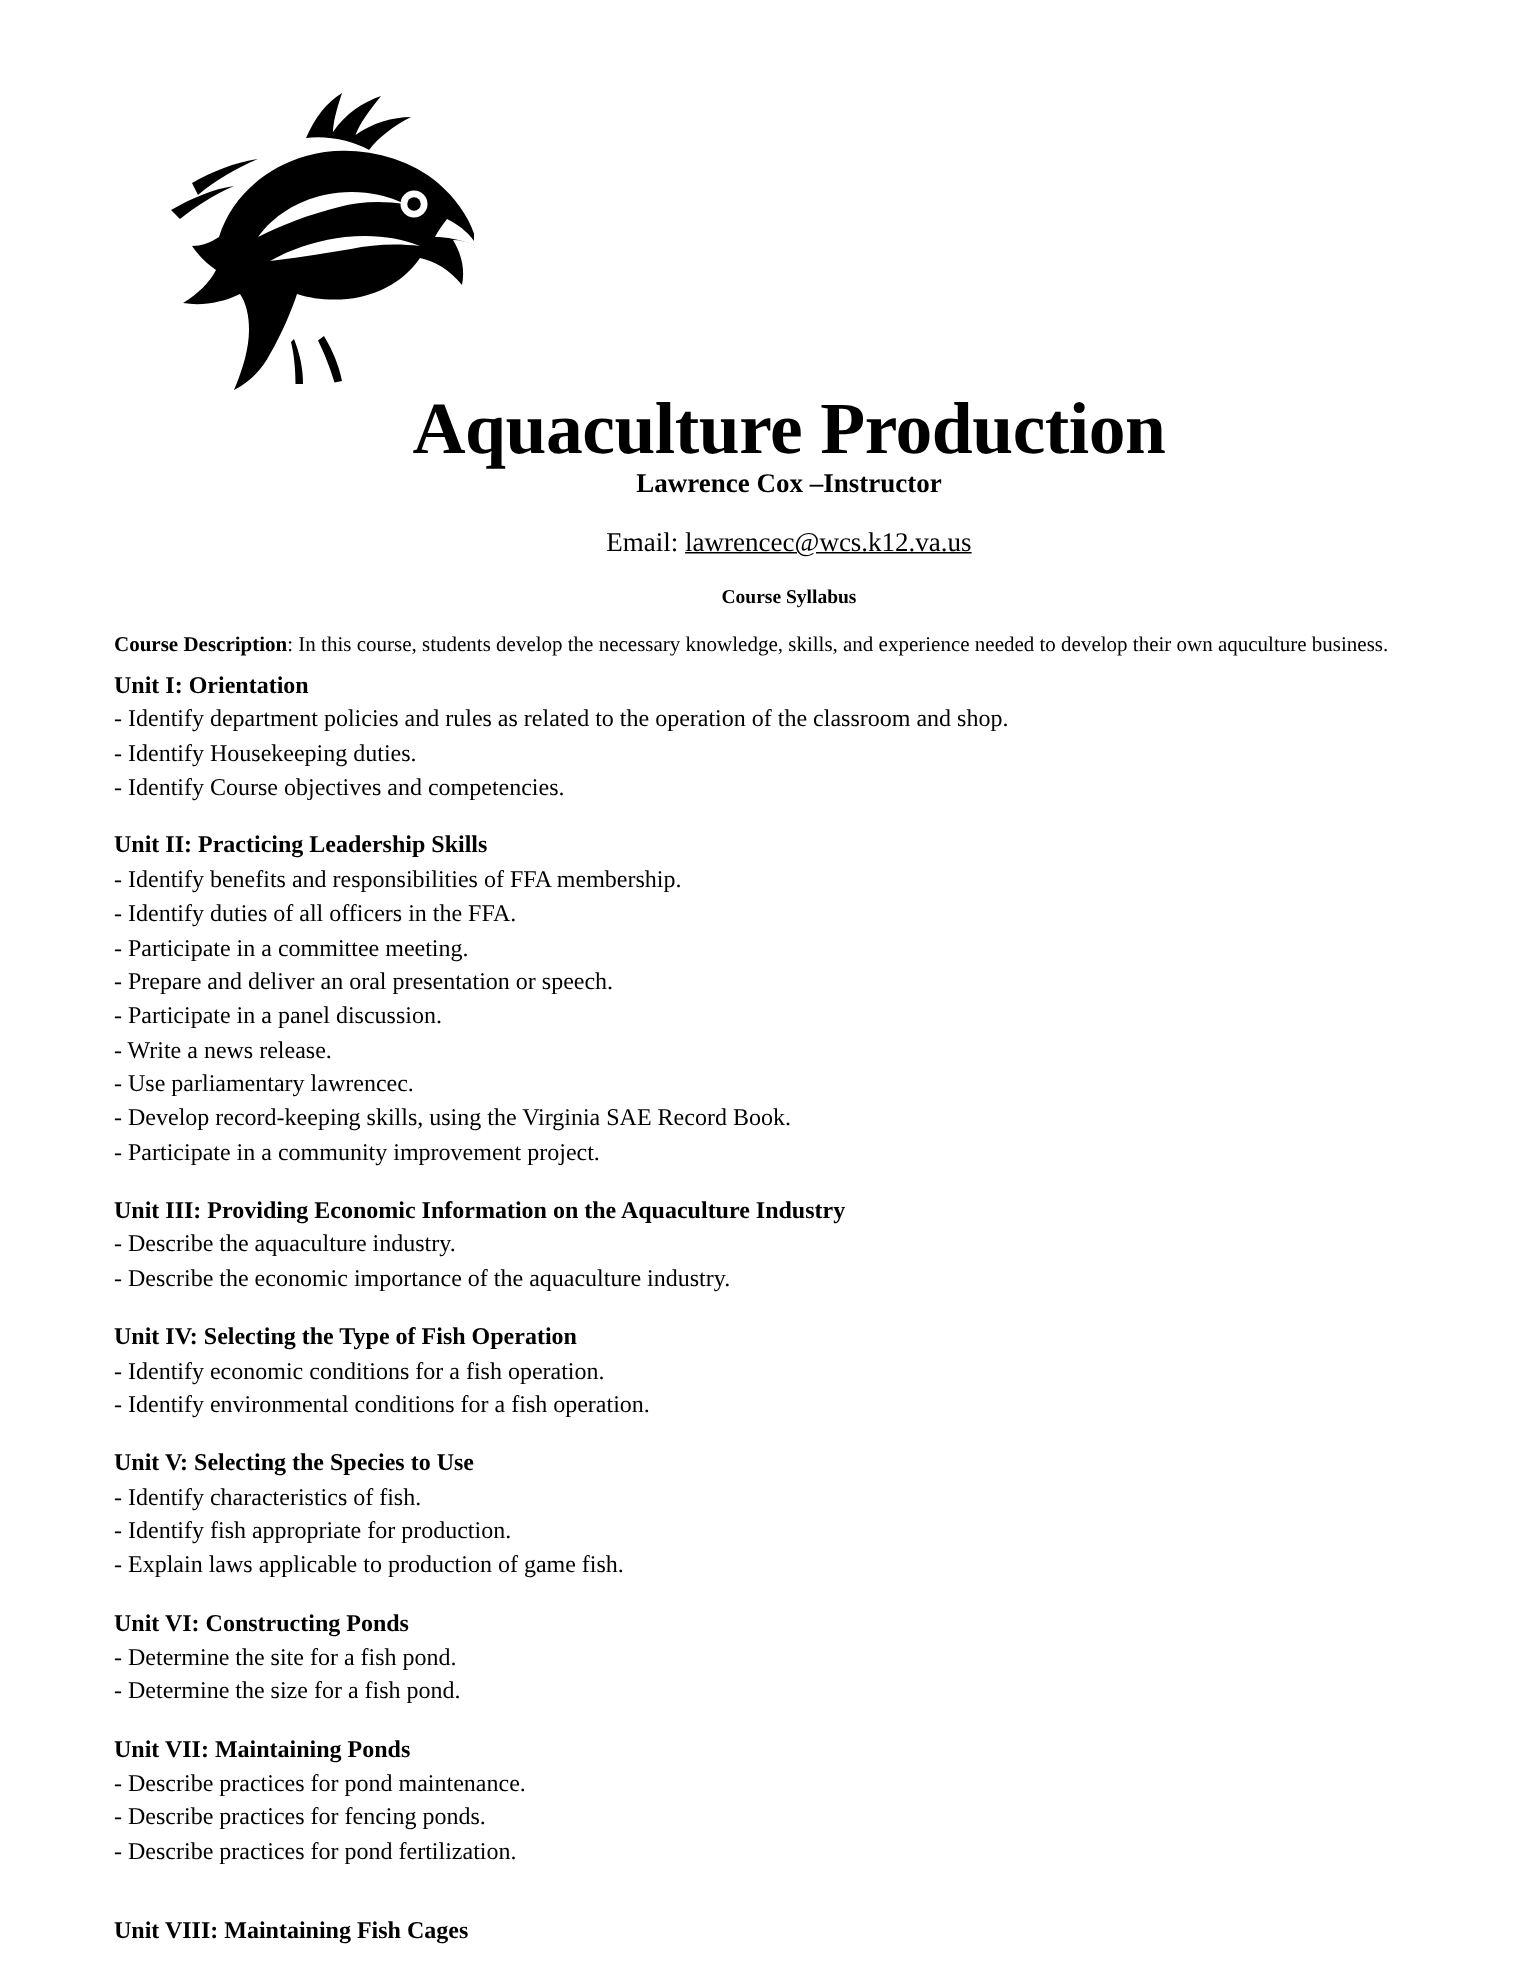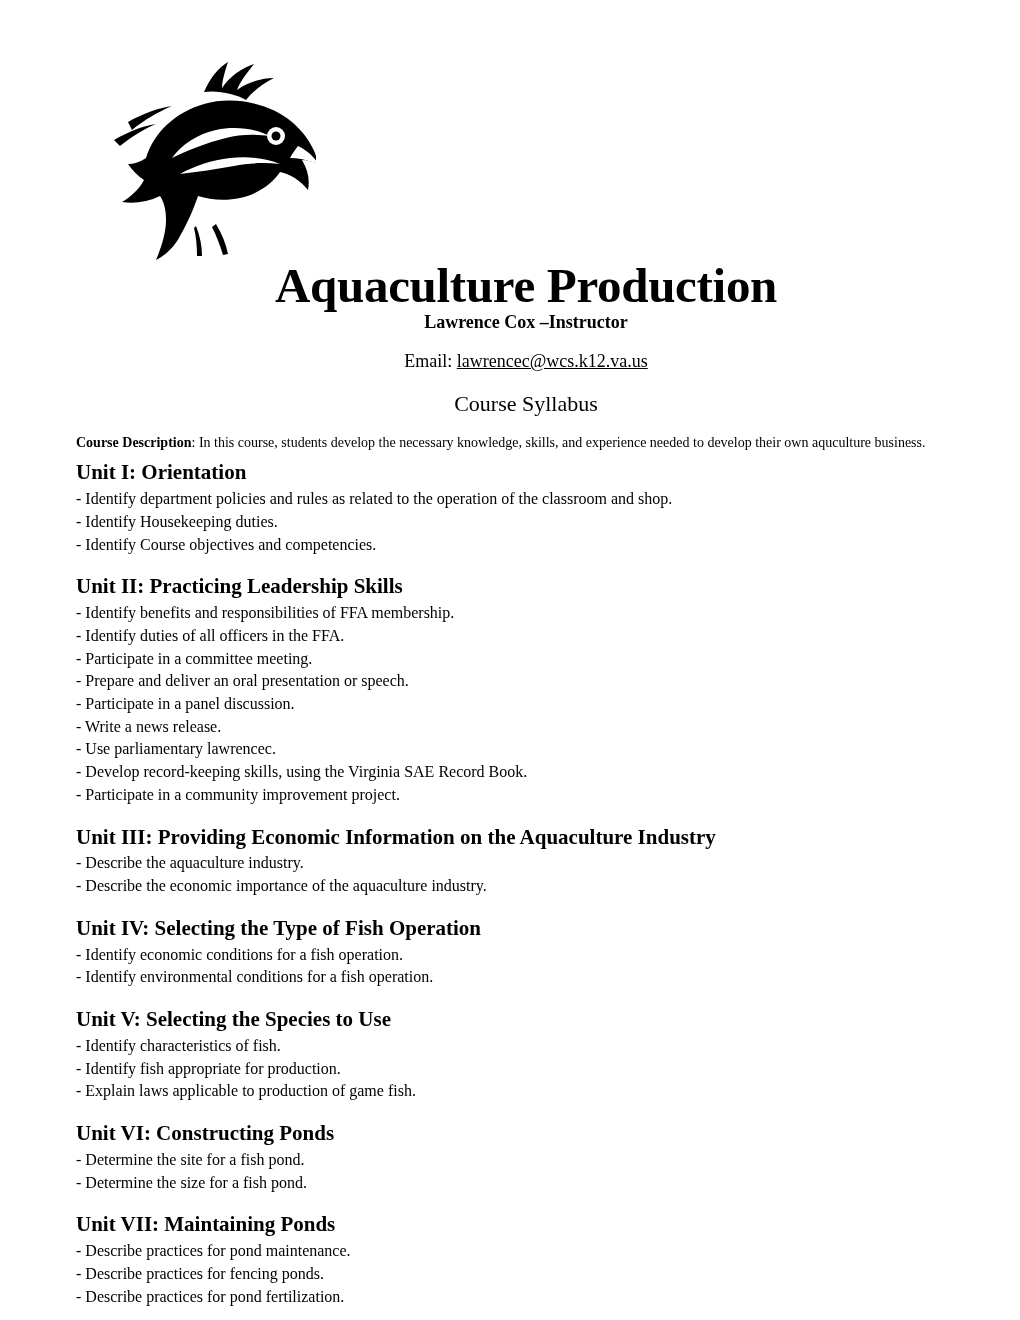--- a/index.html
+++ b/index.html
@@ -59,35 +59,35 @@
     font-size: 18px;
     font-weight: normal;
     line-height: 1.28;
     margin: 16px;
   }
   .email-link {
     text-decoration: underline;
   }
   .syllabus-line {
     text-align: center;
-    font-size: 22px;
-    font-weight: normal;
+    font-size: 13px;
+    font-weight: bold;
     line-height: 1.3;
     margin: 0 0 16px 0;
   }
   .desc {
     font-size: 14px;
     line-height: 1.3;
     margin: 8px 0 6px 0;
   }
   .desc b { font-weight: bold; }
 
   .unit-block { margin: 0 0 0 0; }
   .unit-title {
-    font-size: 21px;
+    font-size: 16px;
     font-weight: bold;
     line-height: 1.42;
     margin: 0;
   }
   .unit-item {
     font-size: 16px;
     line-height: 1.42;
     margin: 0;
   }
   .gap { height: 16px; }

